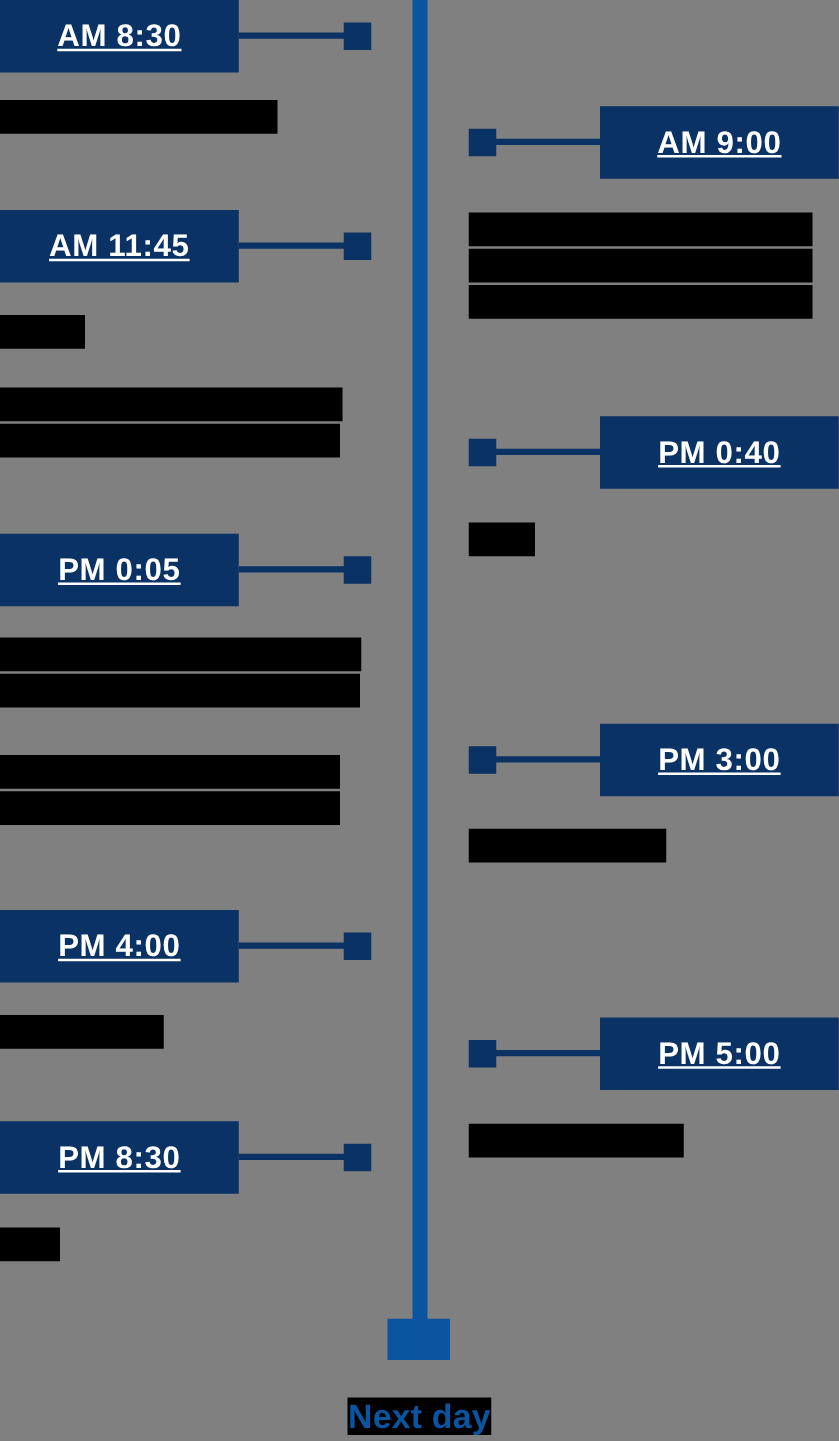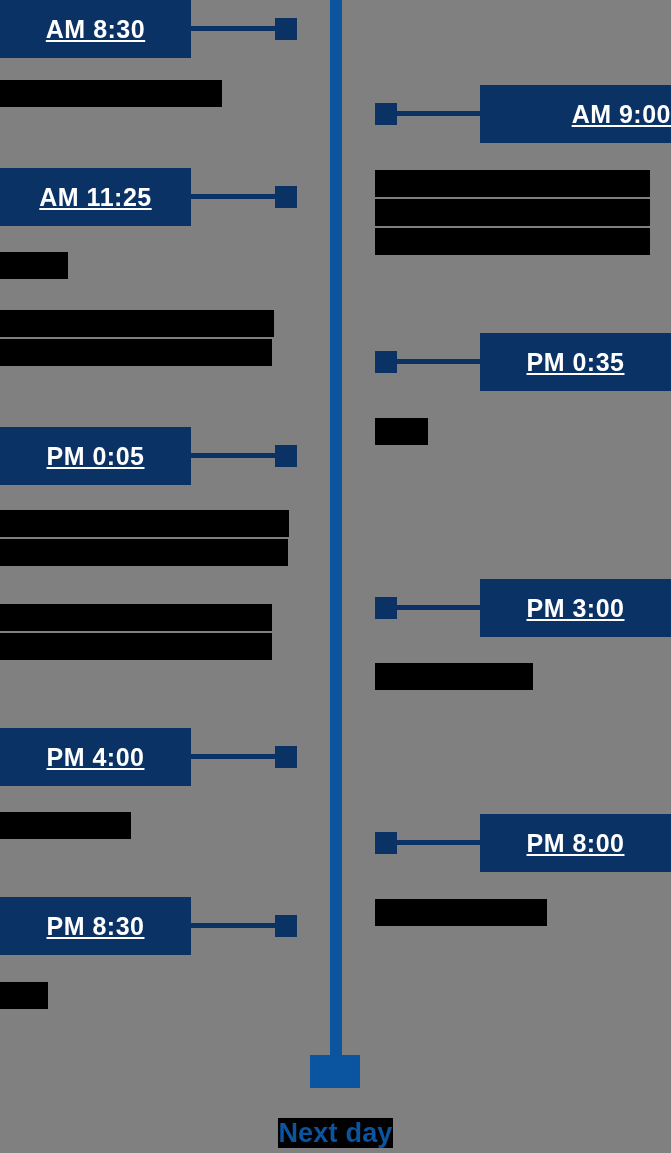--- a/index.html
+++ b/index.html
@@ -138,50 +138,50 @@
         <div class="time-badge" style="top: 0px;">
           <span>AM 8:30</span>
         </div>
         <div class="connector" style="top: 26px;"></div>
         <div class="node" style="top: 18px;"></div>
         <div class="desc left" style="top: 80px;">
           <div class="line" style="width: 222px;">出</div>
         </div>
       </div>
       <div class="event right">
-        <div class="time-badge" style="top: 85px; justify-content: flex-end;">
+        <div class="time-badge" style="top: 85px;">
           <span>AM 9:00</span>
         </div>
         <div class="connector" style="top: 111px;"></div>
         <div class="node" style="top: 103px;"></div>
         <div class="desc right" style="top: 170px;">
           <div class="line" style="width: 275px;">イ</div>
           <div class="line" style="width: 275px;">朝</div>
           <div class="line" style="width: 275px;">一</div>
         </div>
       </div>
       <div class="event left">
         <div class="time-badge" style="top: 168px;">
-          <span>AM 11:25</span>
+          <span>AM 11:45</span>
         </div>
         <div class="connector" style="top: 194px;"></div>
         <div class="node" style="top: 186px;"></div>
         <div class="desc left" style="top: 252px;">
           <div class="line" style="width: 68px;"></div>
         </div>
       </div>
       <div class="event left">
         <div class="desc left" style="top: 310px;">
           <div class="line" style="width: 274px;">タ</div>
           <div class="line" style="width: 272px;">リ</div>
         </div>
       </div>
       <div class="event right">
         <div class="time-badge" style="top: 333px;">
-          <span>PM 0:35</span>
+          <span>PM 0:40</span>
         </div>
         <div class="connector" style="top: 359px;"></div>
         <div class="node" style="top: 351px;"></div>
         <div class="desc right" style="top: 418px;">
           <div class="line" style="width: 53px;">昼</div>
         </div>
       </div>
       <div class="event left">
         <div class="time-badge" style="top: 427px;">
           <span>PM 0:05</span>
@@ -214,21 +214,21 @@
           <span>PM 4:00</span>
         </div>
         <div class="connector" style="top: 754px;"></div>
         <div class="node" style="top: 746px;"></div>
         <div class="desc left" style="top: 812px;">
           <div class="line" style="width: 131px;">ミ</div>
         </div>
       </div>
       <div class="event right">
         <div class="time-badge" style="top: 814px;">
-          <span>PM 8:00</span>
+          <span>PM 5:00</span>
         </div>
         <div class="connector" style="top: 840px;"></div>
         <div class="node" style="top: 832px;"></div>
         <div class="desc right" style="top: 899px;">
           <div class="line" style="width: 172px;">告</div>
         </div>
       </div>
       <div class="event left">
         <div class="time-badge" style="top: 897px;">
           <span>PM 8:30</span>

